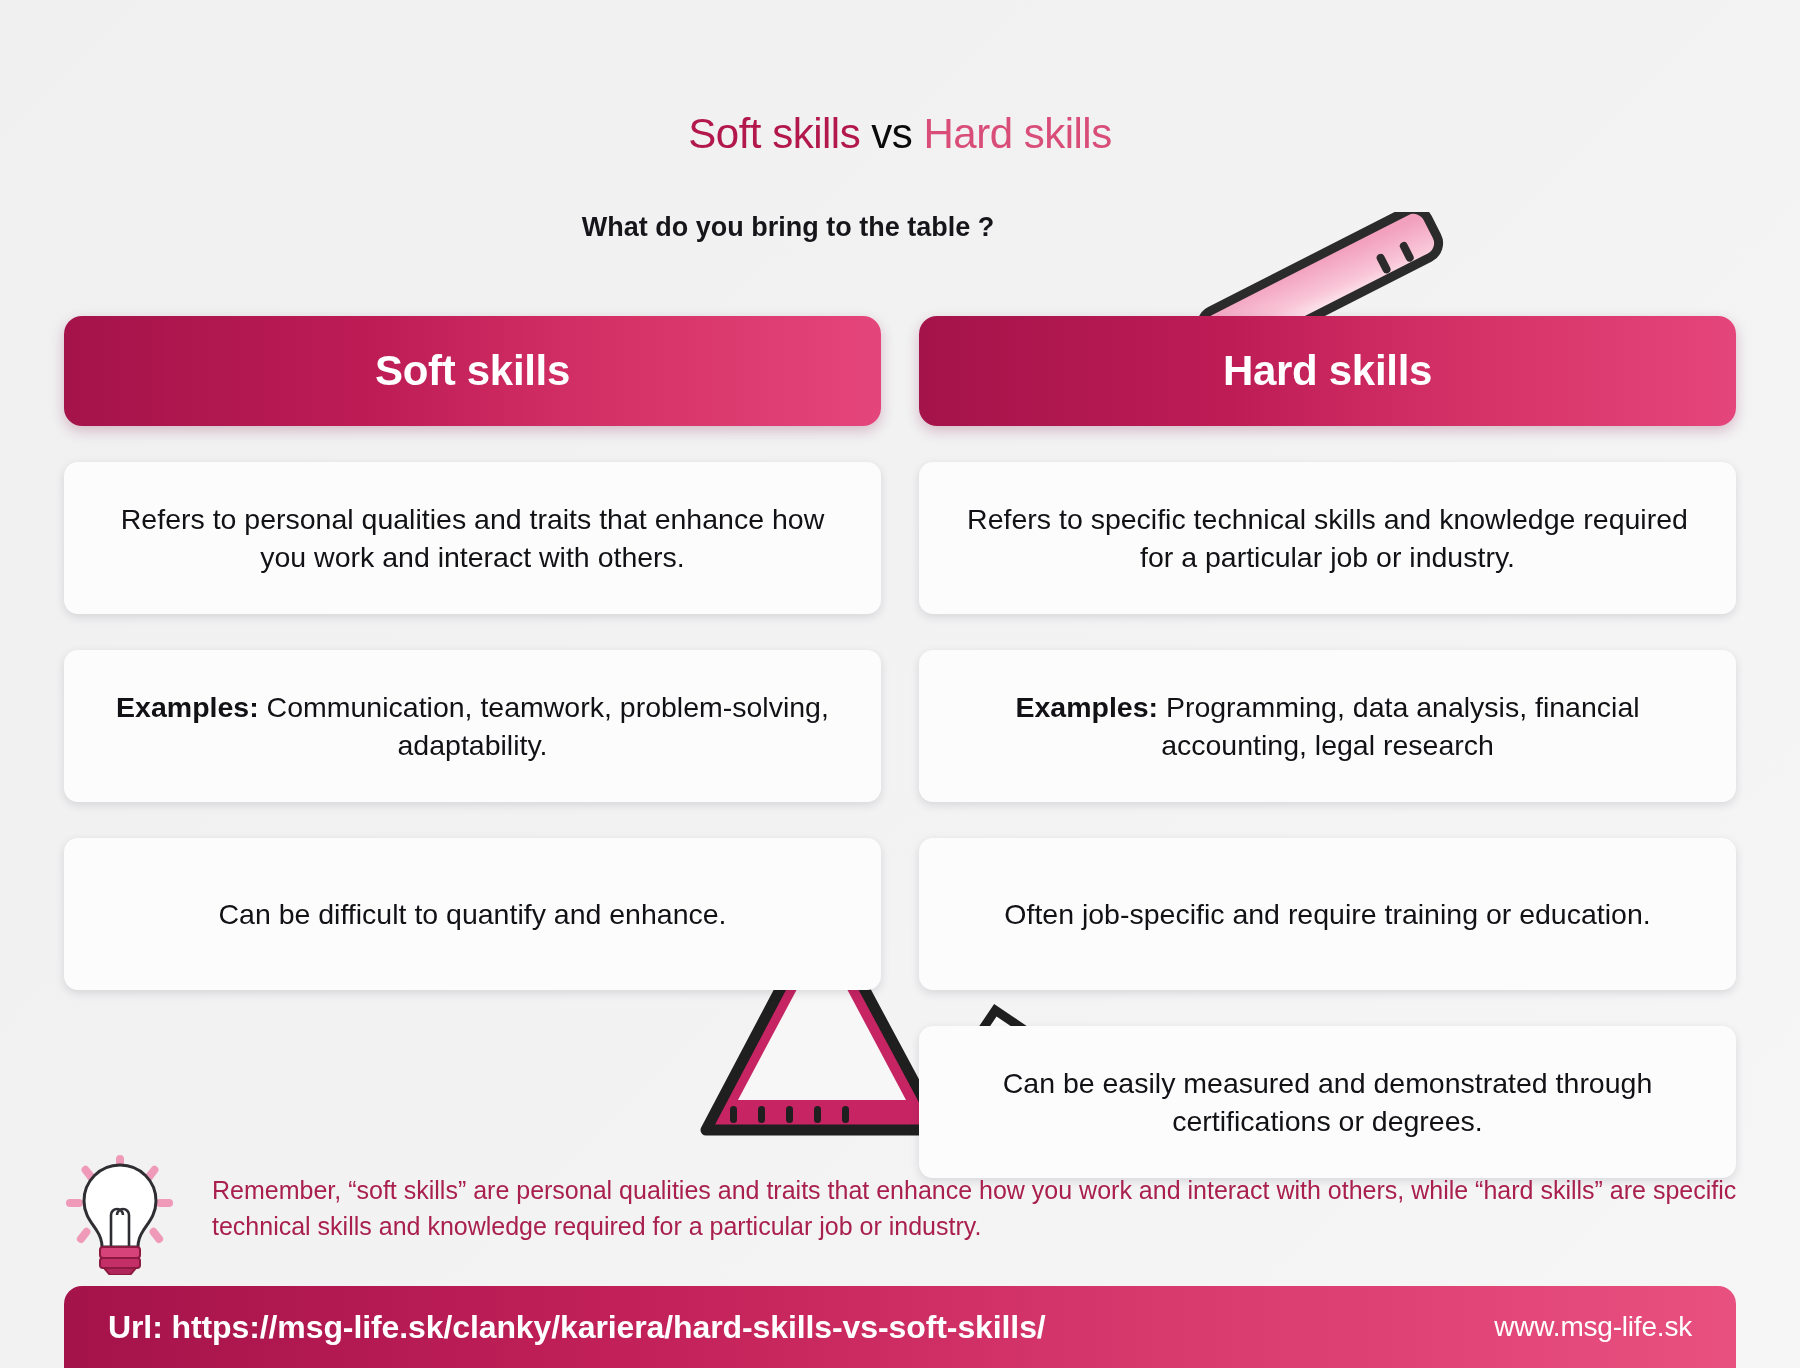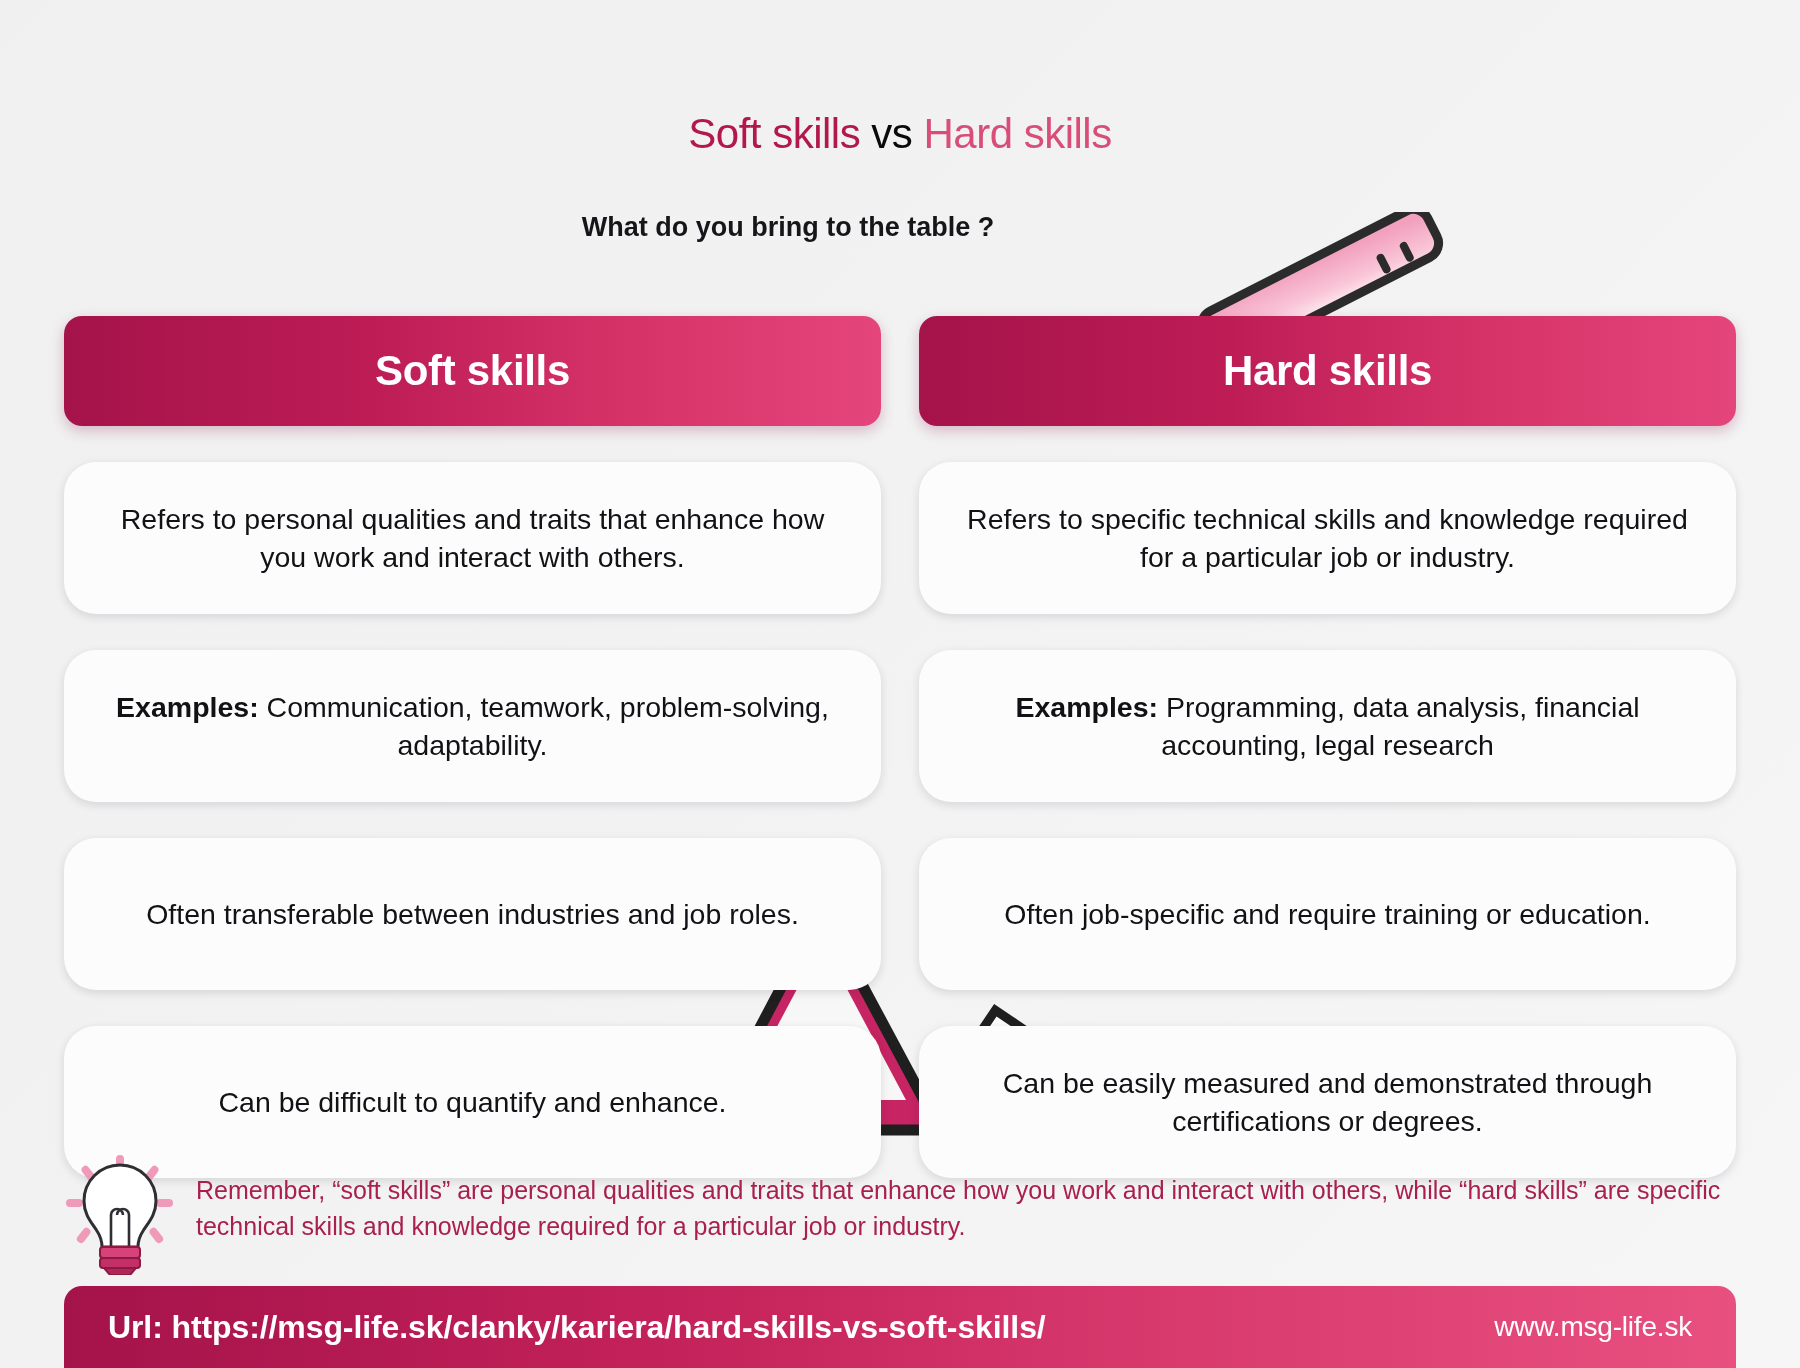--- a/index.html
+++ b/index.html
@@ -97,21 +97,21 @@
     font-size: 42px;
     font-weight: bold;
     letter-spacing: -0.3px;
     position: relative;
     z-index: 5;
   }
 
   .card {
     margin-top: 36px;
     min-height: 152px;
-    border-radius: 32px;
+    border-radius: 14px;
     background: #fcfcfc;
     box-shadow: 0 3px 10px rgba(25, 25, 35, 0.13);
     display: flex;
     align-items: center;
     justify-content: center;
     padding: 18px 32px;
     text-align: center;
     font-size: 28.5px;
     line-height: 1.34;
     color: #121216;
@@ -121,21 +121,21 @@
   .card .lead { font-weight: bold; }
 
   
   .remember {
     position: absolute;
     left: 64px;
     top: 1155px;
     width: 1680px;
     display: flex;
     align-items: flex-start;
-    gap: 22px;
+    gap: 38px;
     z-index: 6;
   }
   .bulb-wrap {
     width: 110px;
     height: 120px;
     flex: 0 0 110px;
   }
   .remember-text {
     padding-top: 18px;
     font-size: 25px;
@@ -229,23 +229,20 @@
 
     <div class="col">
       <div class="col-header">Soft skills</div>
       <div class="card">
         <span>Refers to personal qualities and traits that enhance how you work and interact with others.</span>
       </div>
       <div class="card">
         <span><span class="lead">Examples:</span><span> Communication, teamwork, problem-solving, adaptability.</span></span>
       </div>
       <div class="card">
-        <span>Often transferable between industries and job roles.</span>
-      </div>
-      <div class="card">
         <span>Can be difficult to quantify and enhance.</span>
       </div>
     </div>
 
     <div class="col">
       <div class="col-header">Hard skills</div>
       <div class="card">
         <span>Refers to specific technical skills and knowledge required for a particular job or industry.</span>
       </div>
       <div class="card">

